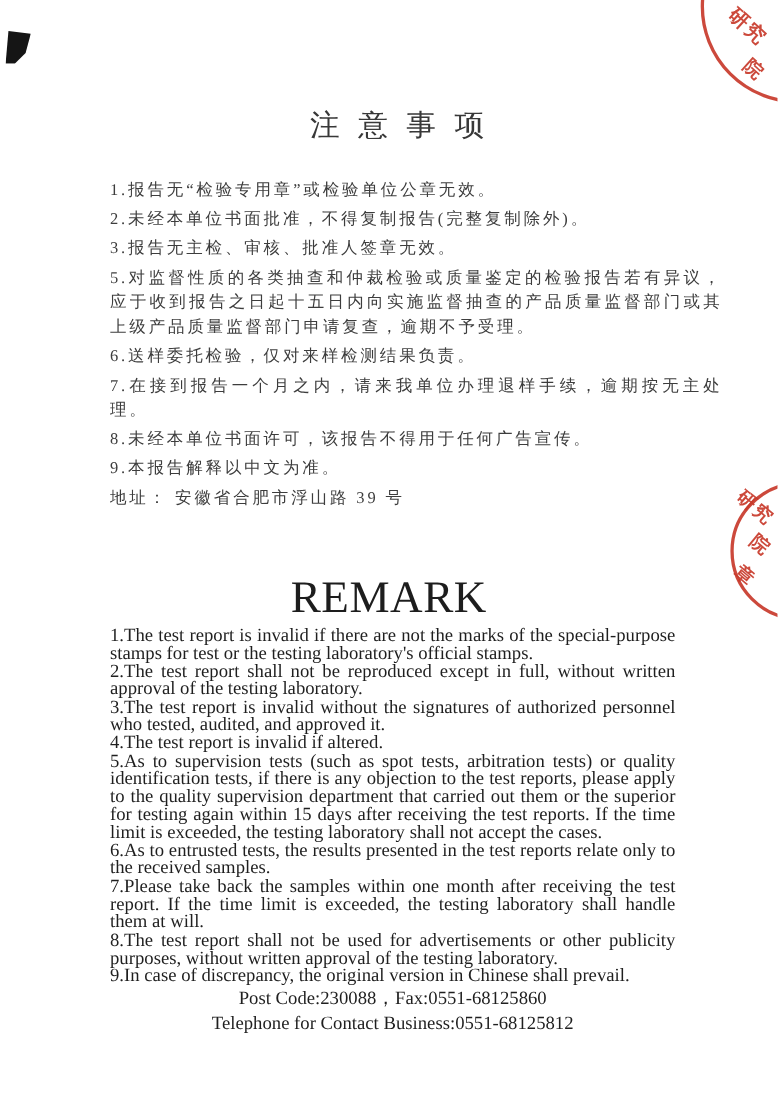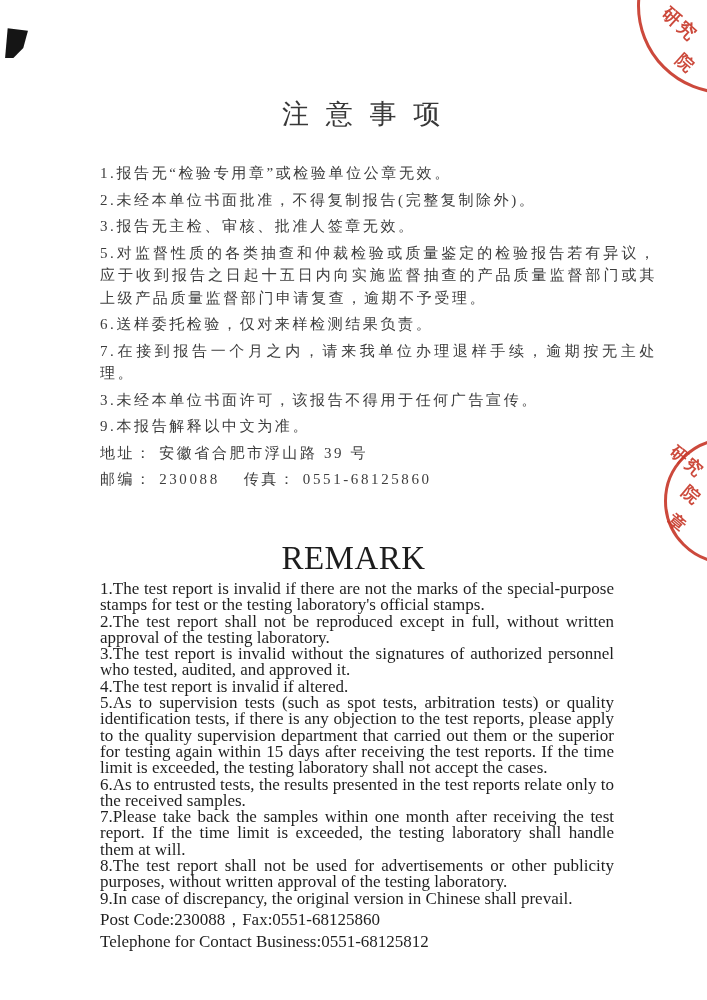--- a/index.html
+++ b/index.html
@@ -74,34 +74,34 @@
   .cn-contact-row {
     display: flex;
     justify-content: space-between;
     margin-top: 3.5px;
   }
 
   
   .en-title {
     margin-top: 50px;
     text-align: center;
-    font-size: 33px;
+    font-size: 41px;
     color: #1d1d1d;
     letter-spacing: 0.5px;
   }
   .en-body {
     margin: 4px 95px 0 100px;
     width: 514px;
     color: #1f1f1f;
     font-size: 17px;
     line-height: 16.3px;
     text-align: justify;
   }
   .en-body p { margin: 0; }
-  .en-body p.gap { margin-top: 3px; line-height: 19px; text-align: left; }
+  .en-body p.gap { margin-top: 3px; line-height: 19px; text-align: center; }
 </style>
 </head>
 <body>
 
 <div class="page">
 
   <div class="corner-artifact"></div>
 
   <div class="stamp-circle top"></div>
   <span class="stamp-char st-a">研究</span>
@@ -114,25 +114,24 @@
 
   <div class="cn-title">注 意 事 项</div>
 
   <div class="cn-body">
     <p class="sp">1.报告无“检验专用章”或检验单位公章无效。</p>
     <p class="sp">2.未经本单位书面批准，不得复制报告(完整复制除外)。</p>
     <p class="sp">3.报告无主检、审核、批准人签章无效。</p>
     <p class="sp">5.对监督性质的各类抽查和仲裁检验或质量鉴定的检验报告若有异议，应于收到报告之日起十五日内向实施监督抽查的产品质量监督部门或其上级产品质量监督部门申请复查，逾期不予受理。</p>
     <p class="sp">6.送样委托检验，仅对来样检测结果负责。</p>
     <p class="sp">7.在接到报告一个月之内，请来我单位办理退样手续，逾期按无主处理。</p>
-    <p class="sp">3.未经本单位书面许可，该报告不得用于任何广告宣传。</p>
+    <p class="sp">8.未经本单位书面许可，该报告不得用于任何广告宣传。</p>
     <p class="sp">9.本报告解释以中文为准。</p>
     <p class="sp">地址： 安徽省合肥市浮山路 39 号</p>
     <div class="cn-contact-row">
-      <span>邮编： 230088　 传真： 0551-68125860</span>
     </div>
   </div>
 
   <div class="en-title">REMARK</div>
 
   <div class="en-body">
     <p>1.The test report is invalid if there are not the marks of the special-purpose stamps for test or the testing laboratory's official stamps.</p>
     <p>2.The test report shall not be reproduced except in full, without written approval of the testing laboratory.</p>
     <p>3.The test report is invalid without the signatures of authorized personnel who tested, audited, and approved it.</p>
     <p>4.The test report is invalid if altered.</p>

